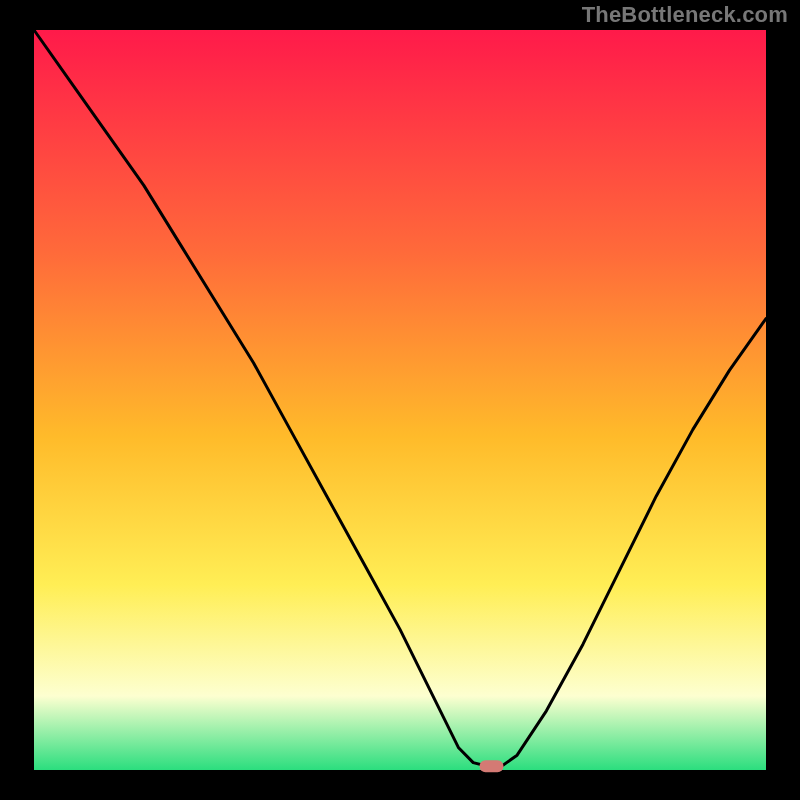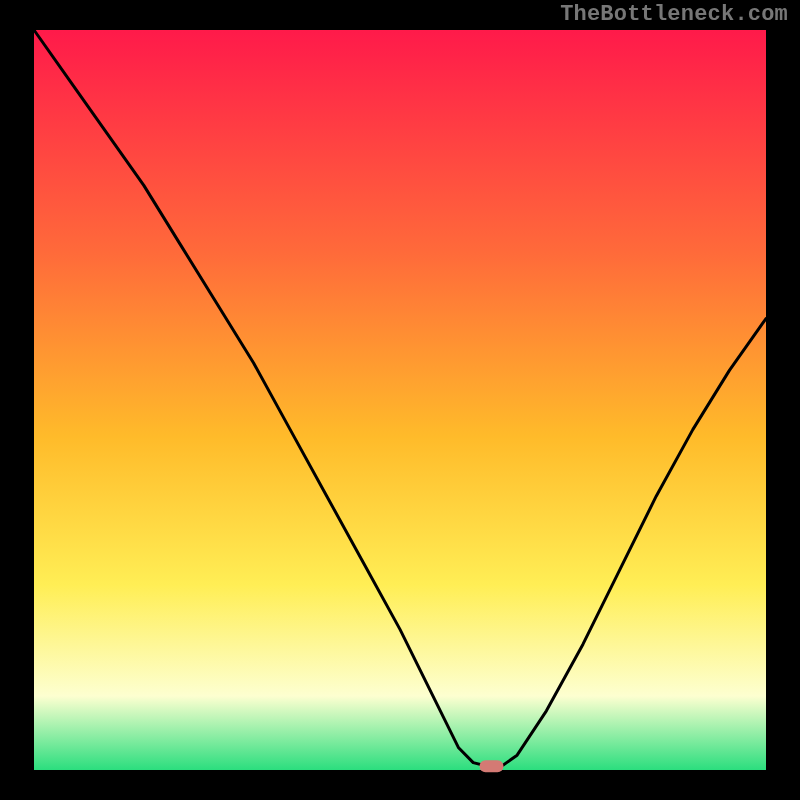--- a/index.html
+++ b/index.html
@@ -8,21 +8,20 @@
     width: 800px;
     height: 800px;
     background: #000;
     overflow: hidden;
     font-family: Arial, Helvetica, sans-serif;
   }
   .wrap {
     position: relative;
     width: 800px;
     height: 800px;
-    font-family: Liberation Mono, monospace;
   }
   .watermark {
     position: absolute;
     top: 2px;
     right: 12px;
     color: #777;
     font-size: 22px;
     font-weight: 600;
     z-index: 5;
     letter-spacing: 0.2px;

